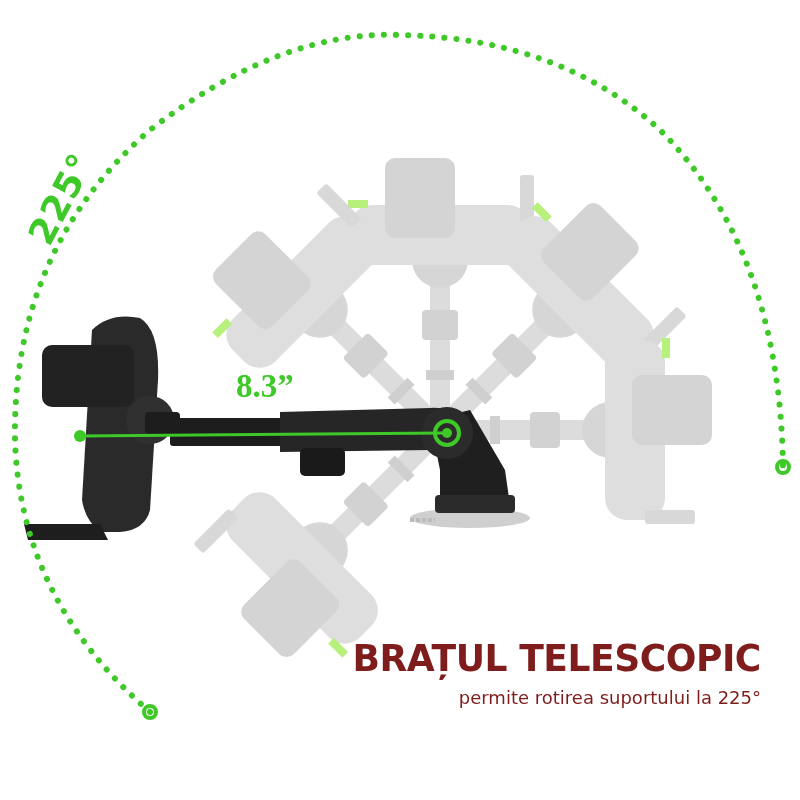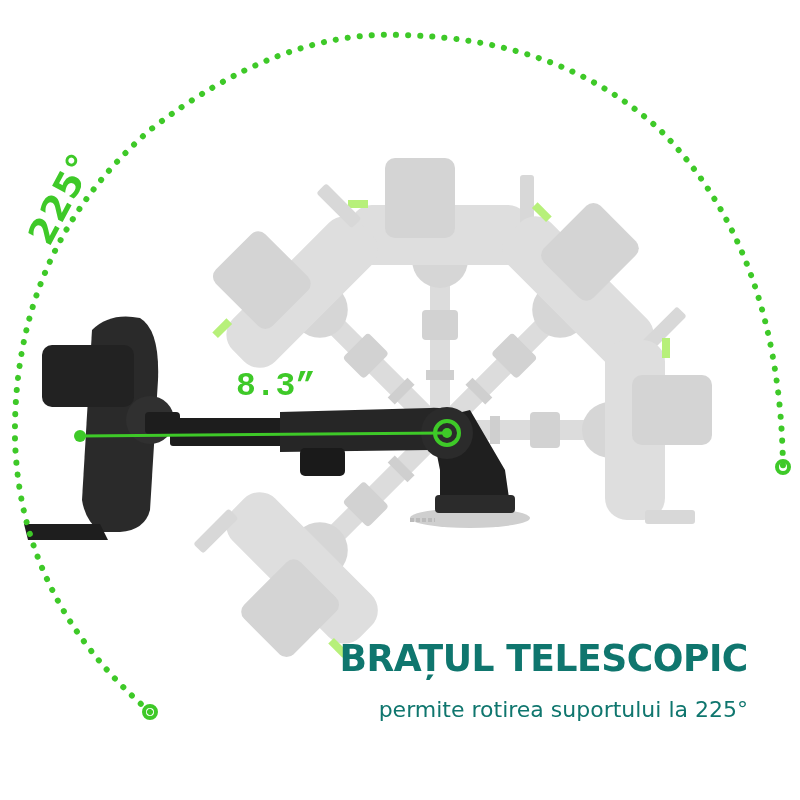--- a/index.html
+++ b/index.html
@@ -8,25 +8,25 @@
     svg.art { position: absolute; left: 0; top: 0; }
     .angle-label {
       position: absolute; left: 20px; top: 232px;
       color: #3ec928; font-weight: 700; font-size: 36px; letter-spacing: 1px;
       transform: rotate(-62deg); transform-origin: left top;
       font-family: "DejaVu Sans", sans-serif;
     }
     .length-label {
       position: absolute; left: 236px; top: 368px;
       color: #3ec928; font-weight: 700; font-size: 33px;
-      font-family: Liberation Mono, monospace;
+      font-family: Liberation Serif, serif;
     }
-    .caption { position: absolute; right: 52px; top: 636px; text-align: right; color: #0f766e; }
+    .caption { position: absolute; right: 39px; top: 636px; text-align: right; color: #7f1d1d; }
     .caption .title { font-weight: 700; font-size: 38px; line-height: 44px; letter-spacing: -0.5px; font-family: "DejaVu Sans", sans-serif; transform: scaleX(0.95); transform-origin: right; }
-    .caption .line { font-size: 22px; line-height: 36px; font-family: "DejaVu Sans", sans-serif; margin-top: 12px; }
+    .caption .line { font-size: 18px; line-height: 36px; font-family: "DejaVu Sans", sans-serif; }
   </style>
 </head>
 <body>
 
 <div class="stage">
   <svg class="art" width="800" height="800" viewBox="0 0 800 800">
     <defs>
       <g id="ghost-holder">
 
         <rect x="-10" y="-150" width="20" height="150" rx="3" fill="#dcdcdc"></rect>

